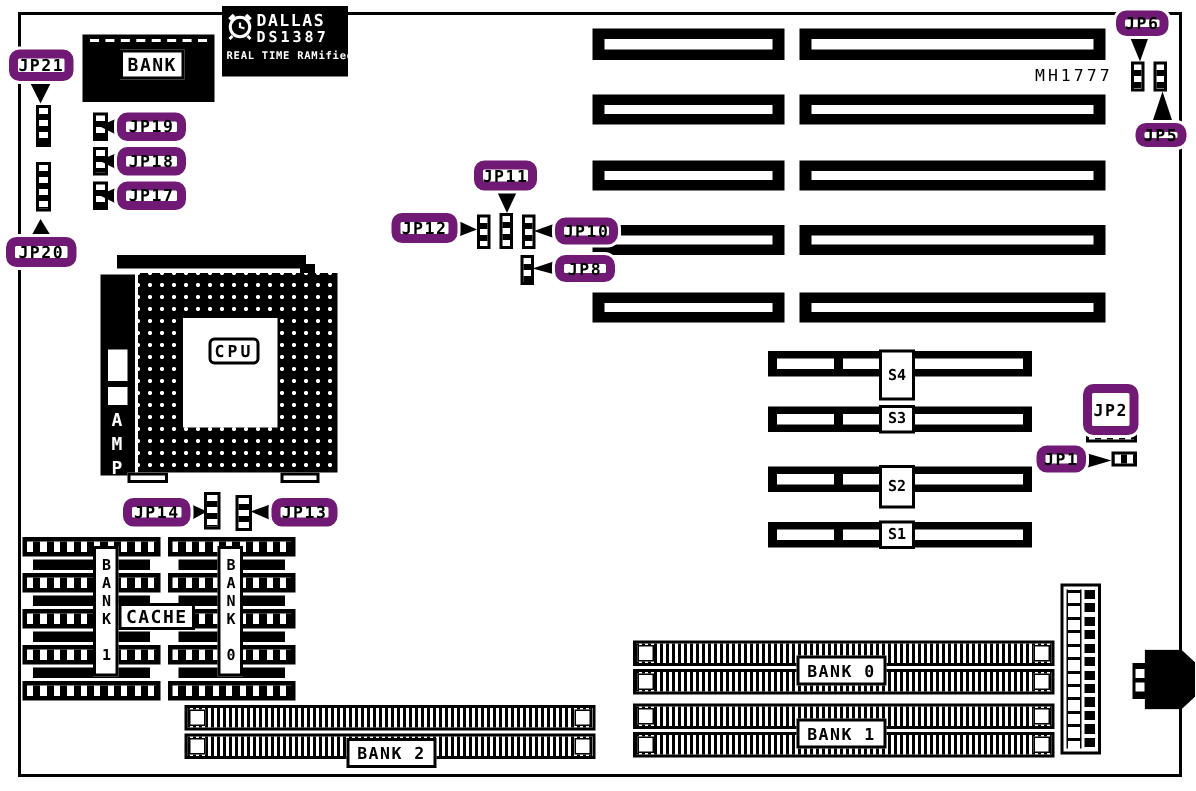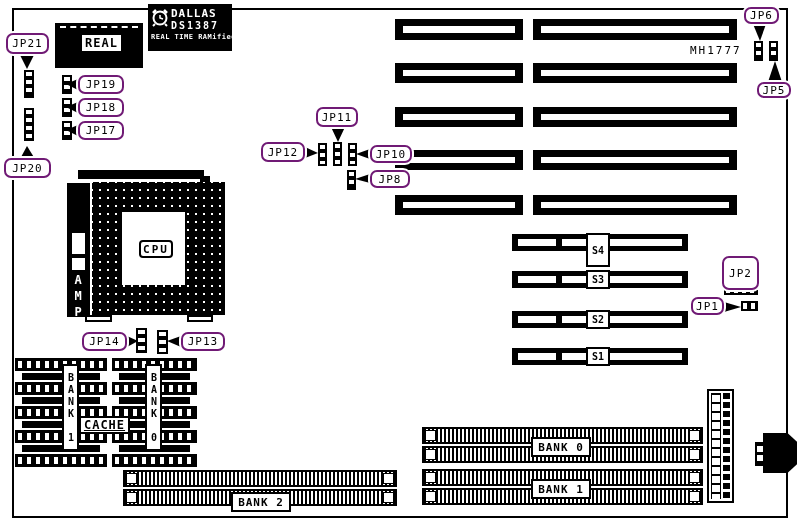--- a/index.html
+++ b/index.html
@@ -2,23 +2,23 @@
 <html><head>
 <meta charset="utf-8">
 <style>
   html,body{margin:0;padding:0;background:#fff;}
   .page{position:relative;width:797px;height:527px;background:#fff;overflow:hidden;
         font-family:"DejaVu Sans Mono",monospace;color:#000;}
   .abs{position:absolute;box-sizing:border-box;}
   
   .board{border:2px solid #000;z-index:1;}
   
-  .callout{position:absolute;box-sizing:border-box;background:#fff;border:2px solid #701a75;
+  .callout{position:absolute;box-sizing:border-box;background:#fff;border:6px solid #701a75;
            border-radius:7px;display:flex;align-items:center;justify-content:center;
-           font-weight:normal;font-size:11px;letter-spacing:1px;z-index:6;
+           font-weight:bold;font-size:11px;letter-spacing:1px;z-index:6;
            box-shadow:0 0 0 2px #fff;}
   
   .tag{position:absolute;box-sizing:border-box;background:#fff;border:2px solid #000;
        display:flex;align-items:center;justify-content:center;font-weight:bold;
        font-size:10px;z-index:4;}
   .vtag{writing-mode:vertical-rl;text-orientation:upright;letter-spacing:1px;line-height:1;}
   
   .jv{position:absolute;box-sizing:border-box;border:2px solid #000;z-index:3;
       background:repeating-linear-gradient(180deg,#fff 0 4px,#000 4px 8px);}
   .jh{position:absolute;box-sizing:border-box;border:2px solid #000;z-index:3;
@@ -72,21 +72,21 @@
 </head>
 <body>
 
 <div class="page">
 
   <div class="abs board" style="left:12px;top:8px;width:776px;height:510px;"></div>
 
   <div class="chip" style="left:55px;top:23px;width:88px;height:45px;">
     <div class="bios-dash"></div>
   </div>
-  <div class="tag" style="left:80px;top:33px;width:43px;height:20px;font-size:12px;letter-spacing:1px;z-index:3;">REAL</div>
+  <div class="tag" style="left:80px;top:33px;width:43px;height:20px;font-size:12px;letter-spacing:1px;z-index:3;">BANK</div>
 
   <div class="chip dallas" style="left:148px;top:4px;width:84px;height:47px;">
     <span style="grid-row:1 / span 2;">
       <svg width="18" height="20" viewBox="0 0 18 20">
         <circle cx="9" cy="11" r="6.5" fill="none" stroke="#fff" stroke-width="2"></circle>
         <path d="M9 8 L9 11 L12 12" fill="none" stroke="#fff" stroke-width="1.5"></path>
         <path d="M2 6 L5 3 M16 6 L13 3" stroke="#fff" stroke-width="2.5"></path>
         <path d="M4 17 L2 19 M14 17 L16 19" stroke="#fff" stroke-width="2"></path>
       </svg>
     </span>
@@ -138,21 +138,21 @@
   <div class="callout" style="left:757px;top:82px;width:34px;height:16px;">JP5</div>
 
   <div class="abs blk" style="left:78px;top:170px;width:126px;height:9px;"></div>
   <div class="abs blk" style="left:200px;top:176px;width:10px;height:7px;"></div>
   <div class="abs blk" style="left:67px;top:183px;width:23px;height:134px;"></div>
   <div class="abs wht" style="left:72px;top:233px;width:13px;height:21px;"></div>
   <div class="abs wht" style="left:72px;top:258px;width:13px;height:12px;"></div>
   <div class="amp-text" style="left:71px;top:273px;">AMP</div>
   <div class="cpusock" style="left:92px;top:182px;width:133px;height:133px;"></div>
   <div class="abs wht" style="left:122px;top:212px;width:63px;height:73px;"></div>
-  <div class="tag" style="left:139px;top:240px;width:34px;height:18px;font-size:11px;letter-spacing:2px;border-radius:4px;">CPU</div>
+  <div class="tag" style="left:139px;top:225px;width:34px;height:18px;font-size:11px;letter-spacing:2px;border-radius:4px;">CPU</div>
   <div class="abs" style="left:85px;top:315px;width:27px;height:7px;background:#fff;border:2px solid #000;z-index:2;"></div>
   <div class="abs" style="left:187px;top:315px;width:26px;height:7px;background:#fff;border:2px solid #000;z-index:2;"></div>
 
   <div class="callout" style="left:82px;top:332px;width:45px;height:19px;">JP14</div>
   <div class="jv" style="left:136px;top:328px;width:11px;height:25px;"></div>
   <div class="jv" style="left:157px;top:330px;width:11px;height:24px;"></div>
   <div class="callout" style="left:181px;top:332px;width:44px;height:19px;">JP13</div>
 
   <div class="dipcol" style="left:15px;top:358px;width:92px;">
     <div class="dip-t"></div>
@@ -171,28 +171,28 @@
       <div class="dip-t"></div>
       <div class="dip-p"></div>
     <div class="dip-t"></div>
       <div class="dip-p"></div>
       <div class="dip-t"></div>
       <div class="dip-p"></div>
     <div class="dip-t"></div>
   </div>
   <div class="tag vtag" style="left:62px;top:364px;width:17px;height:87px;">BANK 1</div>
   <div class="tag vtag" style="left:145px;top:364px;width:17px;height:87px;">BANK 0</div>
-  <div class="tag" style="left:79px;top:416px;width:51px;height:18px;font-size:12px;letter-spacing:1px;text-decoration:underline;">CACHE</div>
+  <div class="tag" style="left:79px;top:402px;width:51px;height:18px;font-size:12px;letter-spacing:1px;">CACHE</div>
 
   <div class="sbar" style="left:512px;top:234px;width:176px;height:17px;"></div>
   <div class="tag" style="left:586px;top:233px;width:24px;height:34px;">S4</div>
   <div class="sbar" style="left:512px;top:271px;width:176px;height:17px;"></div>
   <div class="tag" style="left:586px;top:270px;width:24px;height:19px;">S3</div>
   <div class="sbar" style="left:512px;top:311px;width:176px;height:17px;"></div>
-  <div class="tag" style="left:586px;top:310px;width:24px;height:19px;">S2</div>
+  <div class="tag" style="left:586px;top:310px;width:24px;height:29px;">S2</div>
   <div class="sbar" style="left:512px;top:348px;width:176px;height:17px;"></div>
   <div class="tag" style="left:586px;top:347px;width:24px;height:19px;">S1</div>
 
   <div class="callout" style="left:722px;top:256px;width:37px;height:34px;">JP2</div>
   <div class="jh" style="left:724px;top:285px;width:34px;height:10px;"></div>
   <div class="callout" style="left:691px;top:297px;width:33px;height:18px;">JP1</div>
   <div class="jh" style="left:741px;top:301px;width:17px;height:10px;"></div>
 
   <div class="simm" style="left:422px;top:427px;width:281px;height:17px;"></div>
   <div class="simm" style="left:422px;top:446px;width:281px;height:17px;"></div>

